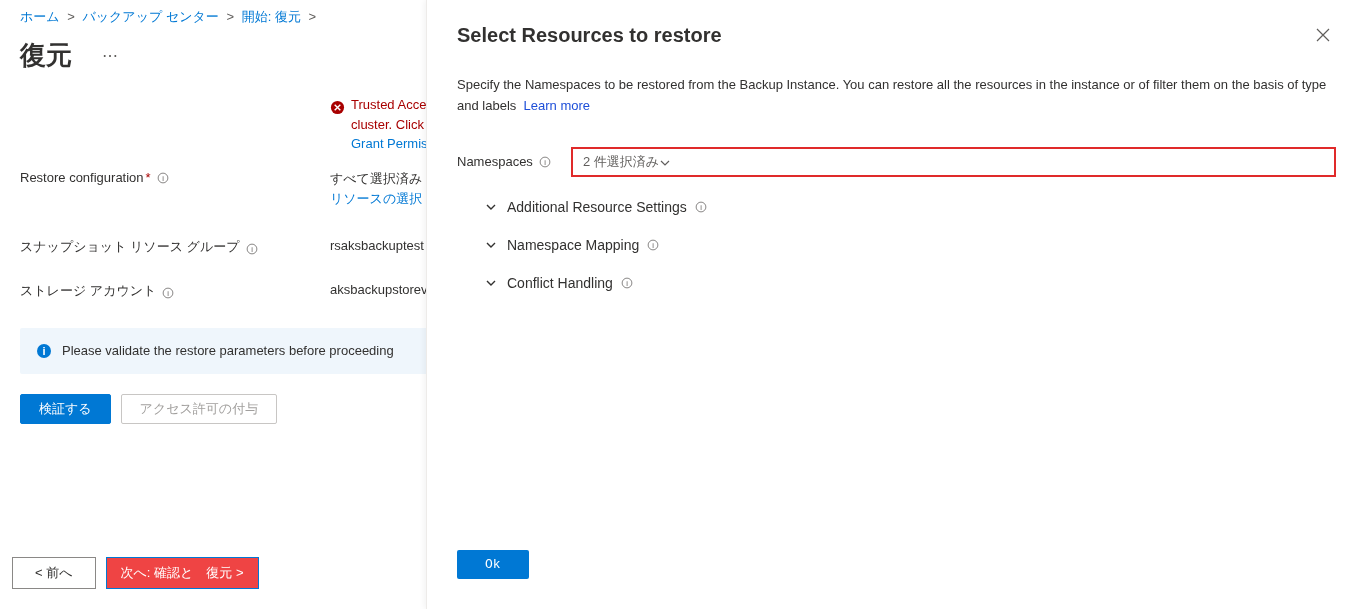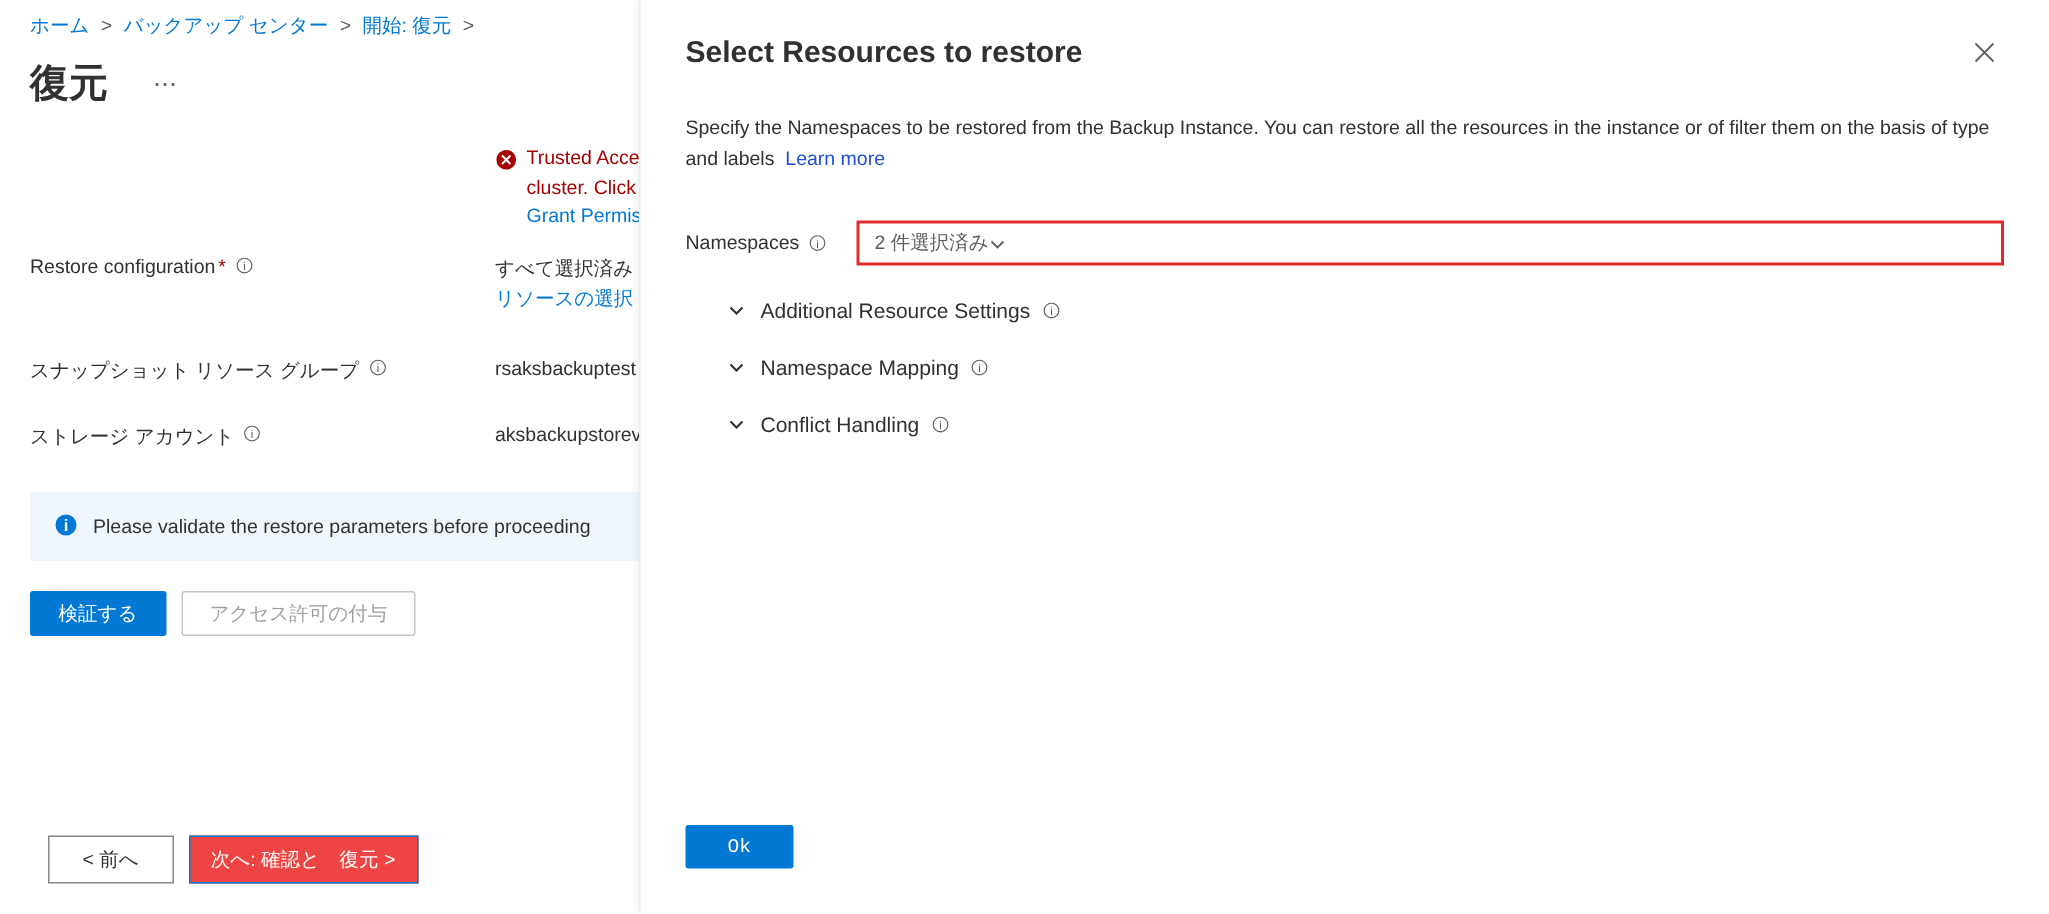--- a/index.html
+++ b/index.html
@@ -17,35 +17,35 @@
     
     
     .content { padding: 0 20px; }
     
     .error-block { display: flex; align-items: flex-start; padding: 4px 0 8px 310px; color: #a80000; font-size: 13px; line-height: 1.5; }
     .error-icon { margin-right: 6px; color: #a80000; font-size: 15px; flex-shrink: 0; }
     .error-text { color: #a80000; }
     .error-link { color: #0078d4; cursor: pointer; text-decoration: none; }
     
     .field-row { display: flex; align-items: flex-start; padding: 8px 0; font-size: 13px; }
-    .field-label { width: 310px; color: #323130; display: flex; align-items: flex-start; }
+    .field-label { width: 310px; color: #323130; display: flex; align-items: flex-end; }
     .field-label .req { color: #a80000; margin-left: 2px; }
     .field-label .info-icon { margin-left: 6px; color: #605e5c; font-size: 12px; }
     .field-value { color: #323130; }
     .field-value .link { color: #0078d4; cursor: pointer; display: block; margin-top: 2px; }
     
     .info-banner { background: #eff6fc; padding: 14px 16px; margin: 20px 0; display: flex; align-items: center; font-size: 13px; color: #323130; border-radius: 2px; }
     .info-banner .icon { color: #0078d4; font-size: 16px; margin-right: 10px; }
     
     .btn-row { display: flex; gap: 10px; margin: 18px 0; }
     .btn { padding: 5px 18px; font-size: 13px; border-radius: 2px; cursor: pointer; border: 1px solid transparent; }
     .btn-primary { background: #0078d4; color: #fff; border-color: #0078d4; }
     .btn-secondary { background: #fff; color: #a19f9d; border-color: #c8c6c4; cursor: not-allowed; }
     
-    .footer-btns { position: absolute; bottom: 20px; left: 32px; display: flex; gap: 10px; }
+    .footer-btns { position: absolute; bottom: 20px; left: 12px; display: flex; gap: 10px; }
     .footer-btn { padding: 6px 22px; font-size: 13px; cursor: pointer; border: 1px solid #8a8886; background: #fff; color: #323130; }
     .footer-btn.primary { background: #ef4444; border-color: #0078d4; color: #fff; padding: 6px 14px; }
     
     
     .side-panel { position: absolute; top: 0; right: 0; width: 940px; height: 609px; background: #fff; border-left: 1px solid #edebe9; padding: 22px 30px; box-shadow: -2px 0 6px rgba(0,0,0,0.05); }
     .panel-header { display: flex; justify-content: space-between; align-items: flex-end; }
     .panel-title { font-size: 20px; font-weight: 600; color: #323130; }
     .panel-close { font-size: 18px; color: #605e5c; cursor: pointer; padding: 2px 6px; }
     .panel-desc { margin-top: 28px; font-size: 13px; color: #323130; line-height: 1.6; }
     .panel-desc .learn { color: #1d4ed8; cursor: pointer; }

